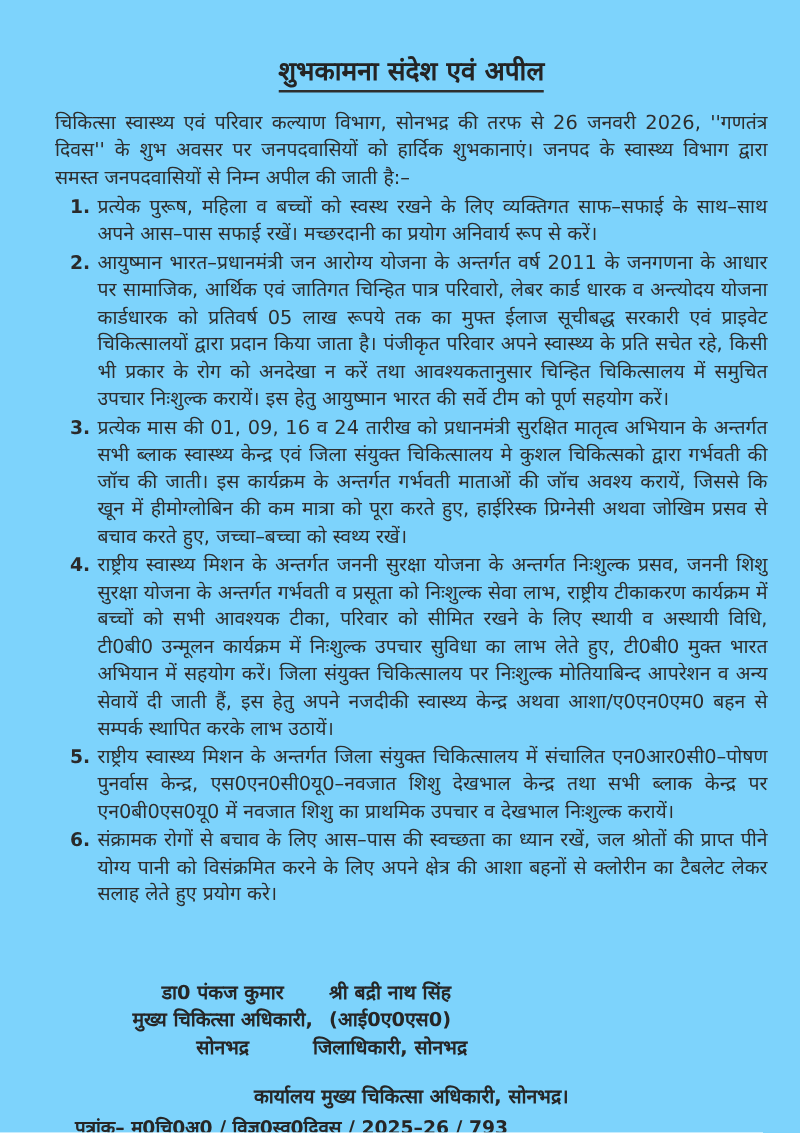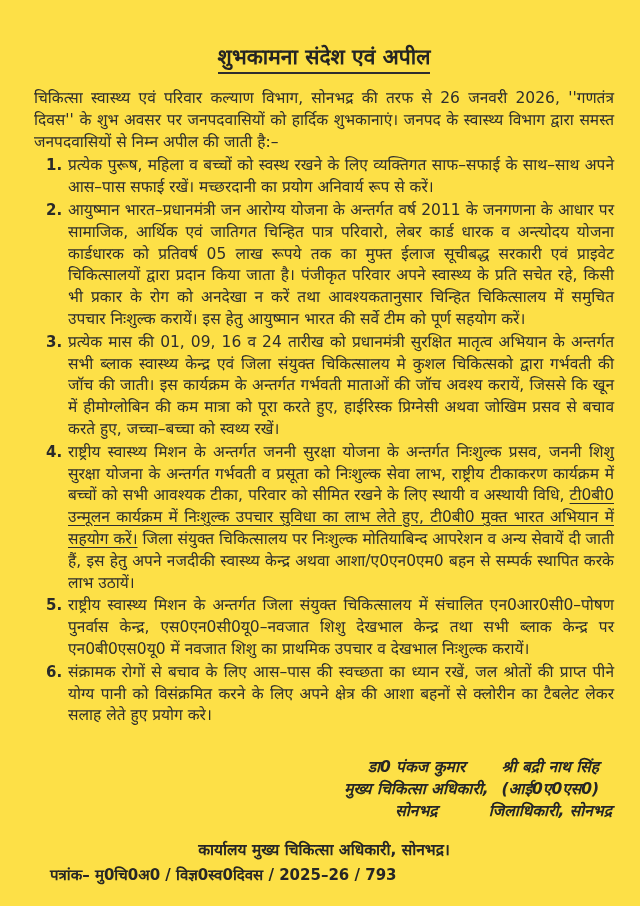--- a/index.html
+++ b/index.html
@@ -5,25 +5,25 @@
   html, body {
     margin: 0;
     padding: 0;
     background: #ffffff;
   }
   .page {
     position: relative;
     width: 640px;
     height: 906px;
     margin: 0 auto;
-    background: #fde047;
+    background: #7dd3fc;
     color: #2e2e2e;
     font-family: "DejaVu Sans", "Liberation Sans", sans-serif;
     box-sizing: border-box;
-    padding: 42px 26px 0 34px;
+    padding: 42px 26px 0 44px;
     overflow: hidden;
   }
   .title {
     margin: 0 0 14px 0;
     text-align: center;
     font-size: 21px;
     font-weight: 700;
     color: #242424;
   }
   .title .title-text {
@@ -55,29 +55,27 @@
     line-height: 21.8px;
     color: #2a2a2a;
   }
   .appeal-item .txt {
     flex: 1 1 auto;
     font-size: 15.5px;
     line-height: 21.8px;
     text-align: justify;
   }
   .underlined {
-    text-decoration: underline;
     text-underline-offset: 3px;
   }
   .sig-row {
     display: flex;
-    justify-content: flex-end;
-    margin-top: 29px;
+    justify-content: flex-start;
+    margin-top: 56px;
     padding: 0 2px 0 62px;
-    font-style: italic;
   }
   .sig-block {
     text-align: center;
     font-weight: 700;
     font-size: 15.5px;
     line-height: 22px;
     color: #262626;
   }
   .office-line {
     margin-top: 16px;

